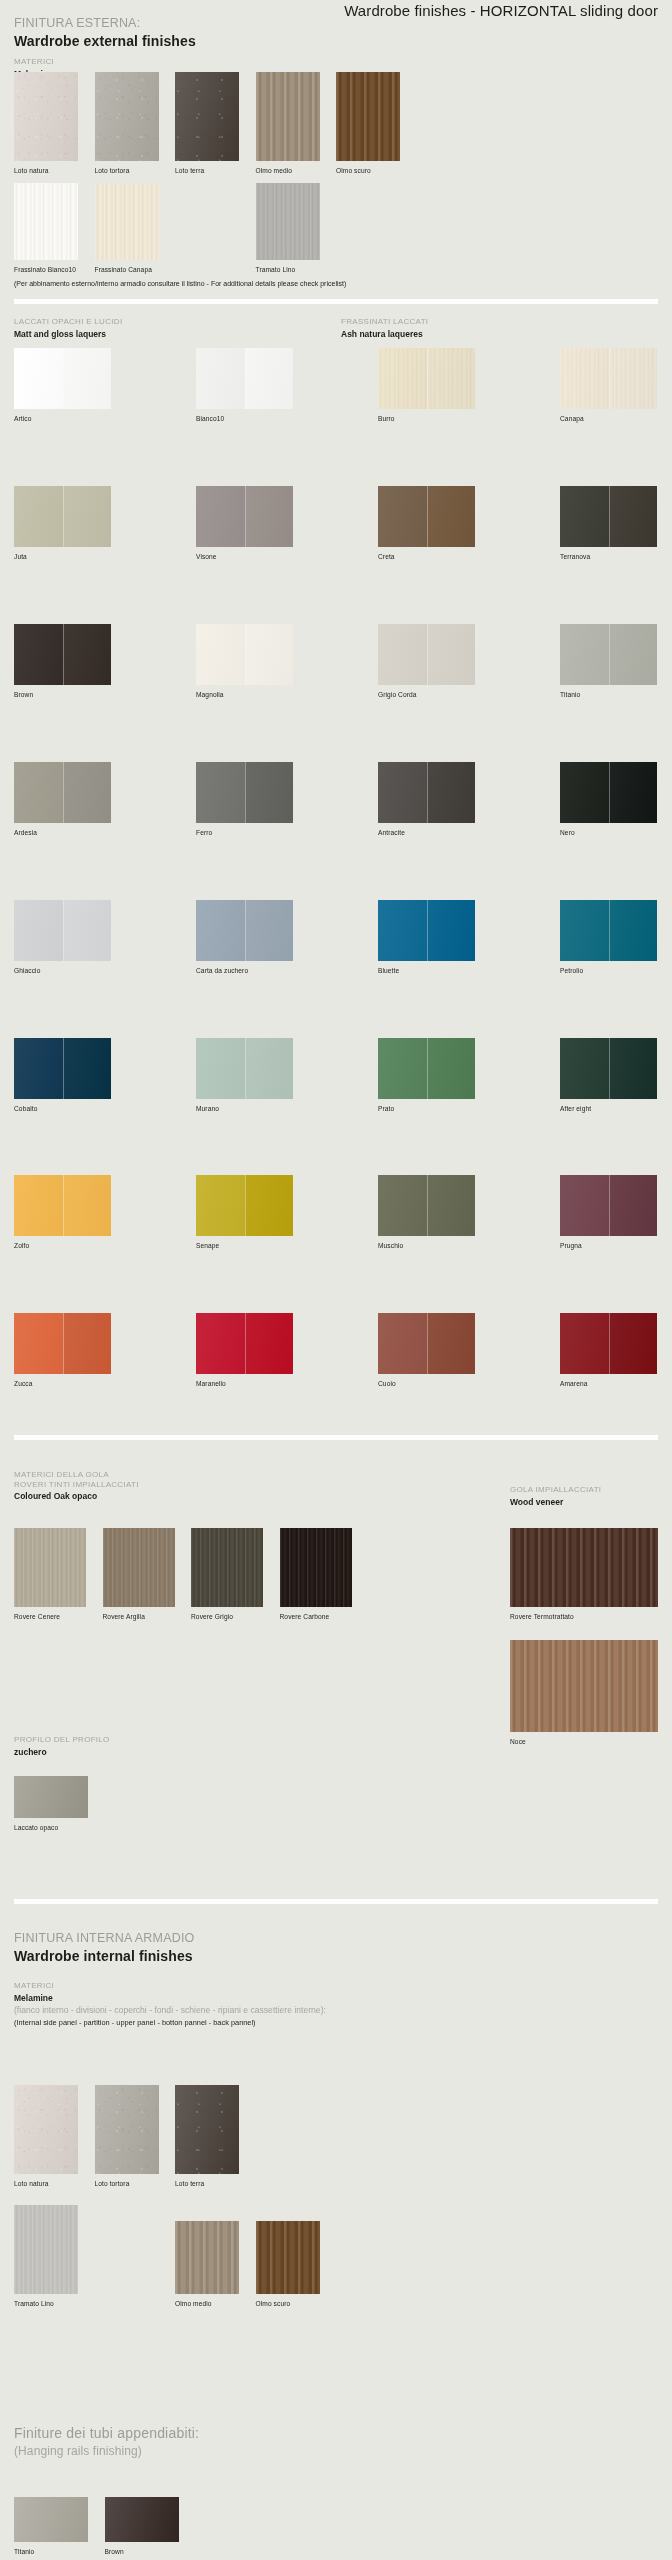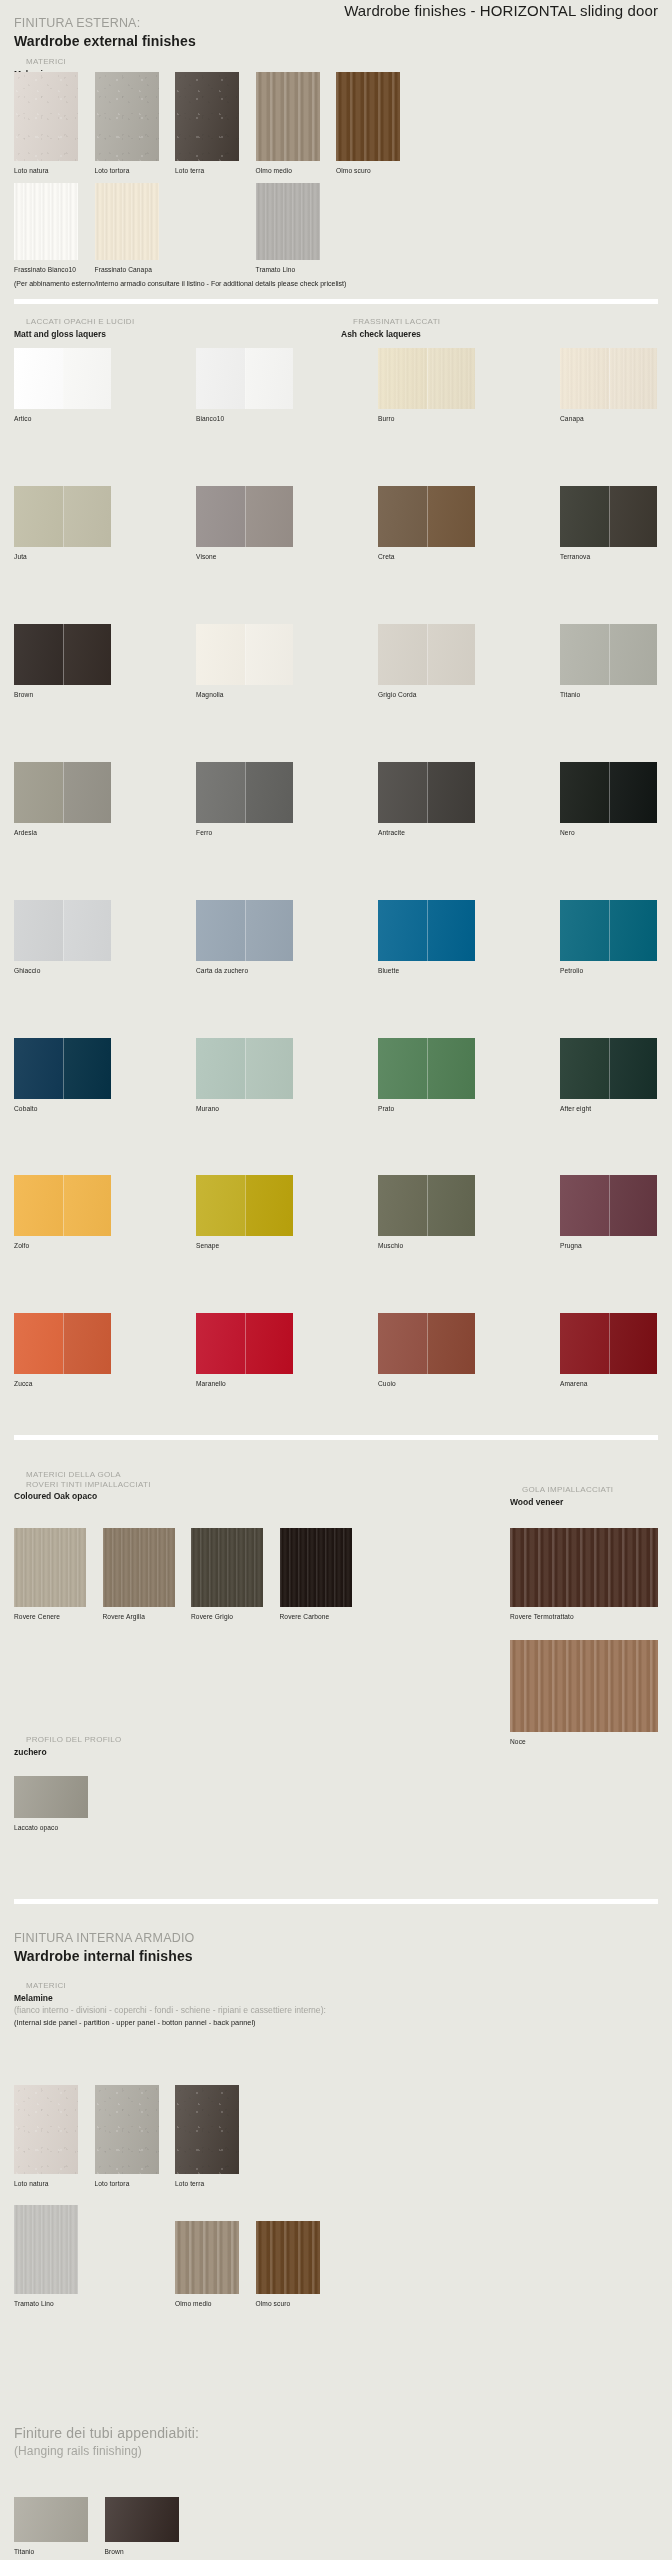--- a/index.html
+++ b/index.html
@@ -17,21 +17,21 @@
     position:absolute;top:2px;right:14px;
     font-size:15px;color:#1d1d1b;letter-spacing:.1px;white-space:nowrap;
   }
 
   .sec-it{
     font-size:12.5px;color:#9d9d97;letter-spacing:.2px;line-height:1.15;font-weight:400;
   }
   .sec-en{
     font-size:14px;color:#1d1d1b;font-weight:700;letter-spacing:.1px;line-height:1.2;
   }
-  .sub-it{font-size:8px;color:#a6a6a0;letter-spacing:.3px;line-height:1.2;margin-left:12px;}
+  .sub-it{font-size:8px;color:#a6a6a0;letter-spacing:.3px;line-height:1.2;}
   .sub-en{font-size:8.5px;color:#1d1d1b;font-weight:700;line-height:1.3;}
 
   .note{font-size:7px;color:#1d1d1b;line-height:1.3;}
   .note-grey{font-size:8.6px;color:#a6a6a0;line-height:1.35;}
   .note-dark{font-size:7.4px;color:#1d1d1b;line-height:1.35;}
 
   .divider{height:5px;background:#ffffff;width:100%;}
 
   .label{font-size:6.6px;color:#1d1d1b;line-height:1.2;letter-spacing:.1px;white-space:nowrap;}
 
@@ -156,21 +156,21 @@
   <div class="note" style="position:absolute;left:14px;top:279px;">(Per abbinamento esterno/interno armadio consultare il listino - For additional details please check pricelist)</div>
 
   <div class="divider" style="position:absolute;left:14px;top:299px;width:644px;"></div>
 
   <div style="position:absolute;left:14px;top:317px;">
     <div class="sub-it">LACCATI OPACHI E LUCIDI</div>
     <div class="sub-en" style="margin-top:2px;">Matt and gloss laquers</div>
   </div>
   <div style="position:absolute;left:341px;top:317px;">
     <div class="sub-it">FRASSINATI LACCATI</div>
-    <div class="sub-en" style="margin-top:2px;">Ash check laqueres</div>
+    <div class="sub-en" style="margin-top:2px;">Ash natura laqueres</div>
   </div>
 
   <div id="laquer-grid" style="position:absolute;left:14px;top:348px;width:644px;">
       <div class="row" style="gap: 85px; margin-bottom: 63px;">
         <div class="cell">
           <span class="sw" style="width: 97px; height: 61px;">
             <span class="half l" style="background: rgb(255, 255, 255);"></span>
             <span class="half r" style="background: rgb(253, 253, 251);"></span>
             <span class="seam"></span>
             <span style="position: absolute; inset: 0px; background: linear-gradient(100deg, rgba(255, 255, 255, 0.1), rgba(0, 0, 0, 0.04));"></span>

